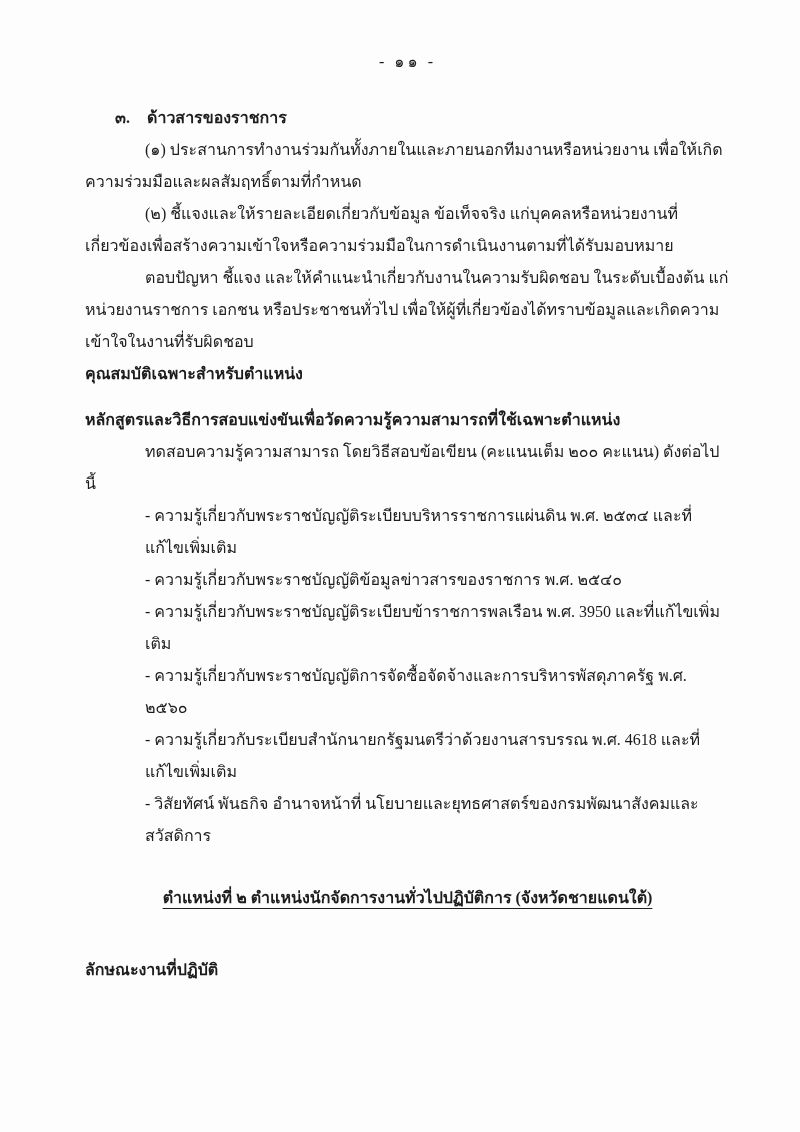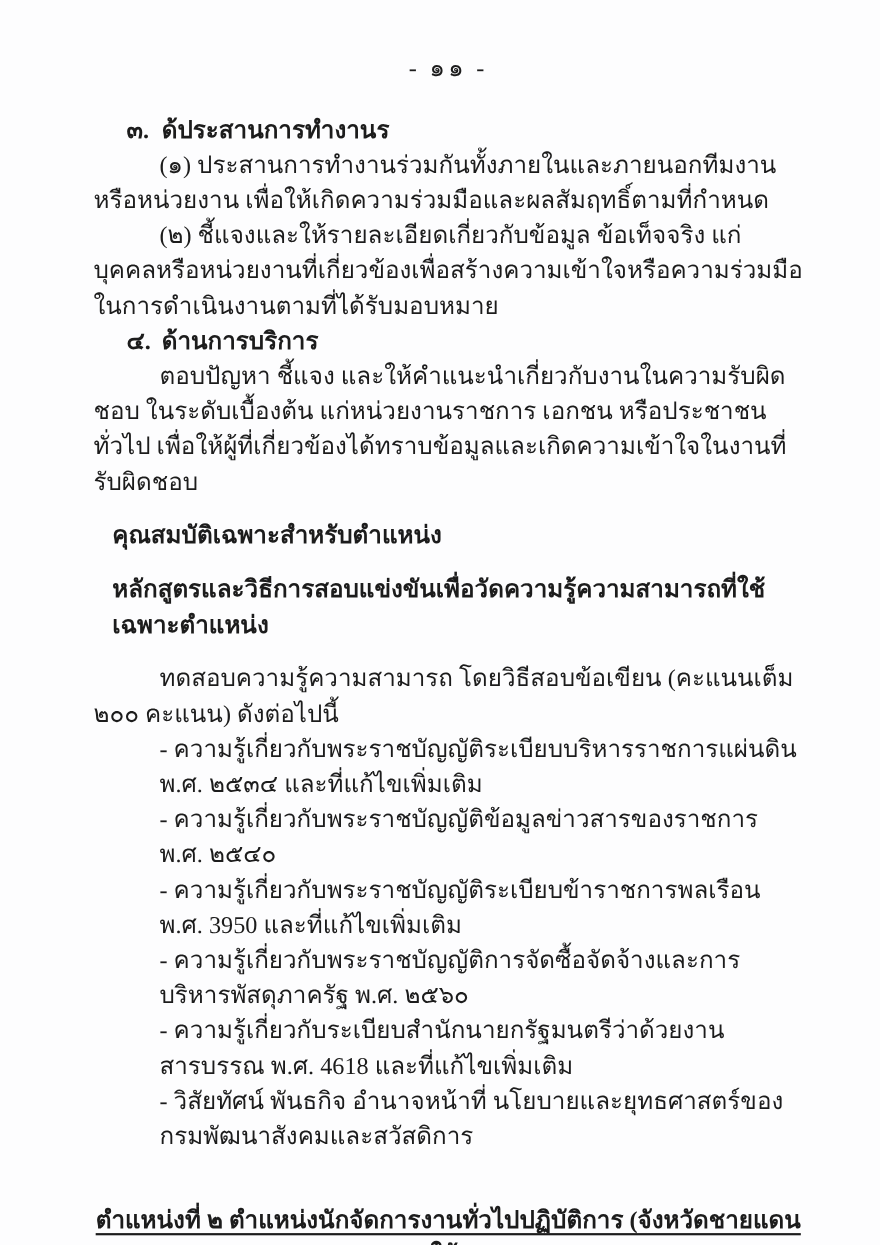--- a/index.html
+++ b/index.html
@@ -9,21 +9,21 @@
   }
   .page {
     position: relative;
     width: 800px;
     height: 1132px;
     margin: 0 auto;
     background: #fdfdfe;
     box-sizing: border-box;
     padding: 46px 70px 0 85px;
     font-family: "Liberation Serif", "DejaVu Serif", serif;
-    font-size: 22px;
+    font-size: 16px;
     color: #1c1c1c;
     line-height: 32px;
     overflow: hidden;
   }
   .page-number {
     text-align: center;
     letter-spacing: 3px;
     margin-bottom: 24px;
   }
   .section-heading {
@@ -33,40 +33,40 @@
   .section-heading .h-num {
     display: inline-block;
     min-width: 32px;
   }
   .para {
     margin: 0;
     text-indent: 60px;
   }
   .side-heading {
     font-weight: 700;
-    margin: 17px;
+    margin: 0;
   }
   .curriculum-heading {
     font-weight: 700;
     margin-top: 14px;
   }
   .intro-line {
     font-weight: 400;
     margin: 0;
     text-indent: 60px;
   }
   .topic-list {
     margin: 0;
     padding-left: 60px;
   }
   .topic {
     margin: 0;
   }
   .position-title {
-    margin-top: 44px;
+    margin-top: 30px;
     text-align: center;
     font-weight: 700;
   }
   .position-title span {
     text-decoration: underline;
     text-underline-offset: 5px;
   }
   .duties-heading {
     font-weight: 700;
     margin-top: 40px;
@@ -74,30 +74,27 @@
 </style>
 </head>
 <body>
 
 <div class="page">
 
   <div class="page-number">- ๑๑ -</div>
 
   <div class="section">
     <div class="section-heading">
-      <span class="h-num">๓.</span><span>ด้ประสานการทำงานร</span>
+      <span class="h-num">๓.</span><span>ด้าวสารของราชการ</span>
     </div>
     <p class="para">(๑) ประสานการทำงานร่วมกันทั้งภายในและภายนอกทีมงานหรือหน่วยงาน เพื่อให้เกิดความร่วมมือและผลสัมฤทธิ์ตามที่กำหนด</p>
     <p class="para">(๒) ชี้แจงและให้รายละเอียดเกี่ยวกับข้อมูล ข้อเท็จจริง แก่บุคคลหรือหน่วยงานที่เกี่ยวข้องเพื่อสร้างความเข้าใจหรือความร่วมมือในการดำเนินงานตามที่ได้รับมอบหมาย</p>
   </div>
 
   <div class="section">
-    <div class="section-heading">
-      <span class="h-num">๔.</span><span>ด้านการบริการ</span>
-    </div>
     <p class="para">ตอบปัญหา ชี้แจง และให้คำแนะนำเกี่ยวกับงานในความรับผิดชอบ ในระดับเบื้องต้น แก่หน่วยงานราชการ เอกชน หรือประชาชนทั่วไป เพื่อให้ผู้ที่เกี่ยวข้องได้ทราบข้อมูลและเกิดความเข้าใจในงานที่รับผิดชอบ</p>
   </div>
 
   <div class="section">
     <div class="side-heading">คุณสมบัติเฉพาะสำหรับตำแหน่ง</div>
   </div>
 
   <div class="section">
     <div class="side-heading curriculum-heading">หลักสูตรและวิธีการสอบแข่งขันเพื่อวัดความรู้ความสามารถที่ใช้เฉพาะตำแหน่ง</div>
     <p class="intro-line">ทดสอบความรู้ความสามารถ โดยวิธีสอบข้อเขียน (คะแนนเต็ม ๒๐๐ คะแนน) ดังต่อไปนี้</p>

